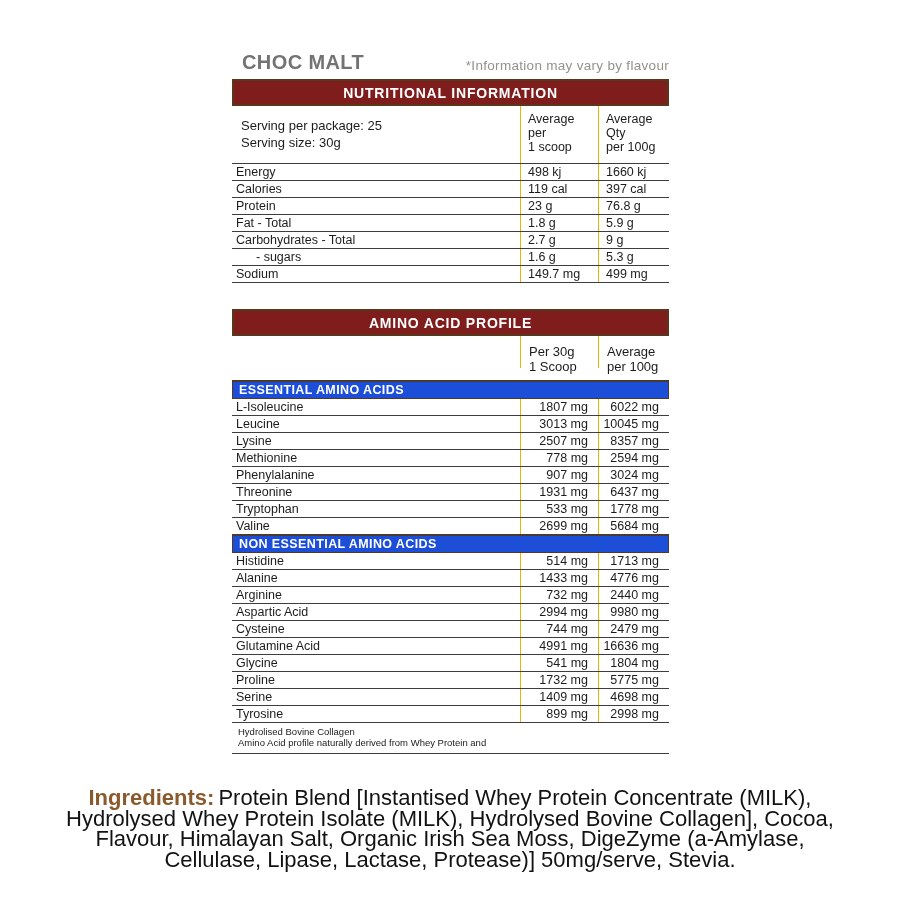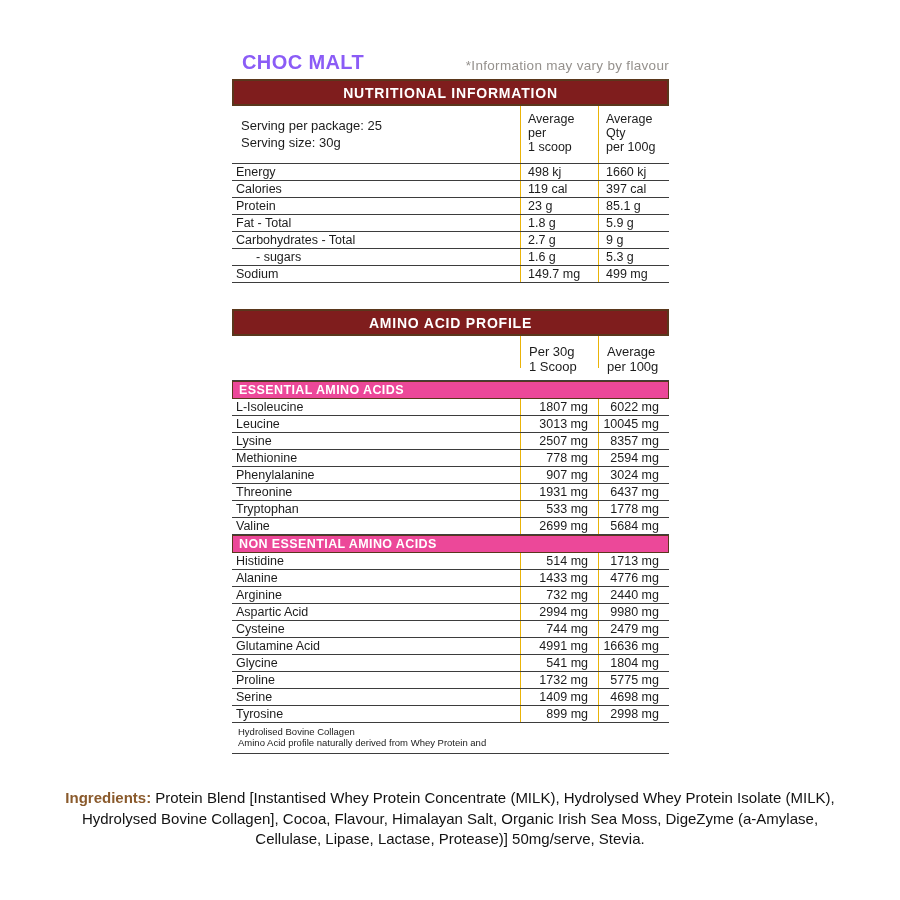--- a/index.html
+++ b/index.html
@@ -4,28 +4,28 @@
 <style>
   * { margin:0; padding:0; box-sizing:border-box; }
   html,body { width:900px; height:900px; background:#ffffff;
               font-family:"Liberation Sans", sans-serif; color:#1c1c1c; }
   .sheet { position:relative; width:900px; height:900px; overflow:hidden; }
 
   .panel { position:absolute; left:232px; top:46px; width:437px; }
 
   
   .title-row { display:flex; justify-content:space-between; align-items:flex-end; height:28px; }
-  .product-title { font-size:20px; font-weight:700; letter-spacing:0.4px; color:#8b5cf6; padding-left:10px; }
+  .product-title { font-size:20px; font-weight:700; letter-spacing:0.4px; color:#737373; padding-left:10px; }
   .disclaimer { font-size:13.5px; color:#95918d; letter-spacing:0.3px; padding-bottom:1px; }
 
   
   .band { margin-top:5px; height:27px; background:#7f1d1d; border:2px solid #5a371c;
           display:flex; align-items:center; justify-content:center;
           color:#ffffff; font-weight:700; font-size:14px; letter-spacing:0.8px; }
-  .secband { height:18px; background:#ec4899; border:1px solid #5a371c;
+  .secband { height:18px; background:#1d4ed8; border:1px solid #5a371c;
              display:flex; align-items:center; padding-left:6px;
              color:#ffffff; font-weight:700; font-size:12.5px; letter-spacing:0.4px; }
 
   
   .grid { display:grid; grid-template-columns:288px 78px 71px; }
   .vline { border-left:1px solid #eab308; }
   .hline-b { border-bottom:1px solid #3d3d3d; }
 
   .serving-cell { height:57px; font-size:13px; line-height:17px;
                   padding:11px 0 0 9px; }
@@ -43,21 +43,21 @@
   .ami .val { text-align:right; padding-right:10px; }
 
   .footnote { border-bottom:1px solid #3d3d3d; padding:3px 8px 5px 6px;
               font-size:9.5px; line-height:11px; color:#1a1a1a; }
 
   .amino-panel-gap { margin-top:26px; }
 
   
   .ingredients { position:absolute; left:0; top:788px; width:900px;
                  padding:0 62px; text-align:center;
-                 font-size:15px; line-height:20.5px; color:#121212; }
+                 font-size:22px; line-height:20.5px; color:#121212; }
   .ingredients .ing-label { font-weight:700; color:#8a5a2c; margin-right:4px; }
 </style>
 </head>
 <body>
 
 <div class="sheet">
   <div class="panel">
 
     <div class="title-row">
       <div class="product-title">CHOC MALT</div>
@@ -90,21 +90,21 @@
         <div class="val vline">1660 kj</div>
       </div>
       <div class="drow nut">
         <div class="lbl">Calories</div>
         <div class="val vline">119 cal</div>
         <div class="val vline">397 cal</div>
       </div>
       <div class="drow nut">
         <div class="lbl">Protein</div>
         <div class="val vline">23 g</div>
-        <div class="val vline">85.1 g</div>
+        <div class="val vline">76.8 g</div>
       </div>
       <div class="drow nut">
         <div class="lbl">Fat - Total</div>
         <div class="val vline">1.8 g</div>
         <div class="val vline">5.9 g</div>
       </div>
       <div class="drow nut">
         <div class="lbl">Carbohydrates - Total</div>
         <div class="val vline">2.7 g</div>
         <div class="val vline">9 g</div>

